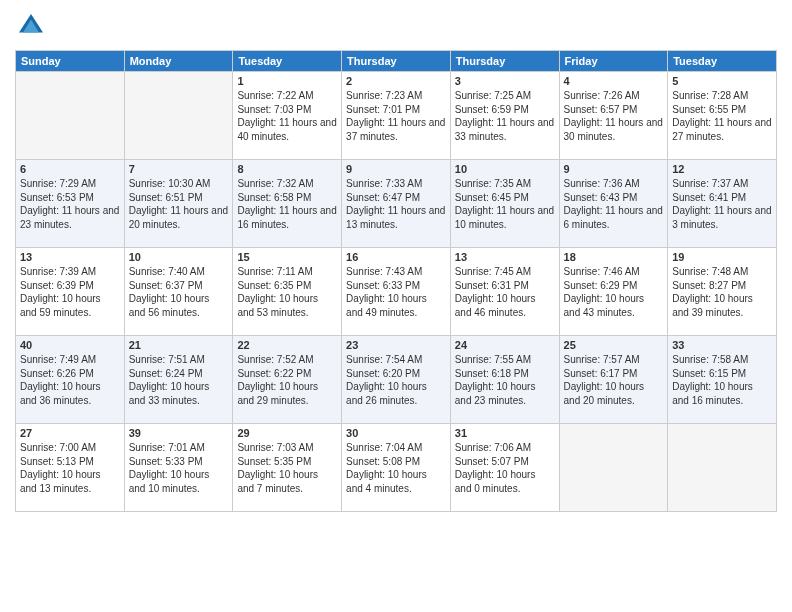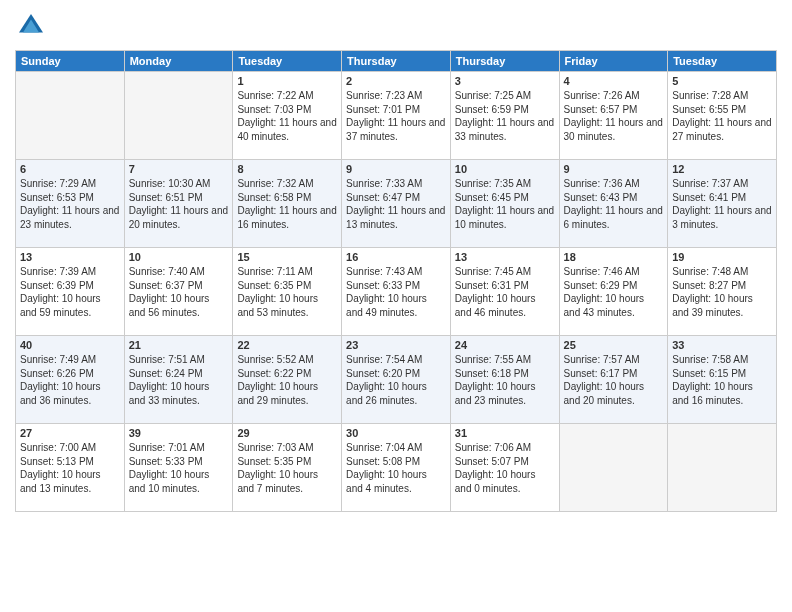--- a/index.html
+++ b/index.html
@@ -253,21 +253,21 @@
 Daylight: 10 hours and 36 minutes.</div>
           </td>
           <td>
             <span class="day-num">21</span>
             <div class="day-info">Sunrise: 7:51 AM
 Sunset: 6:24 PM
 Daylight: 10 hours and 33 minutes.</div>
           </td>
           <td>
             <span class="day-num">22</span>
-            <div class="day-info">Sunrise: 5:52 AM
+            <div class="day-info">Sunrise: 7:52 AM
 Sunset: 6:22 PM
 Daylight: 10 hours and 29 minutes.</div>
           </td>
           <td>
             <span class="day-num">23</span>
             <div class="day-info">Sunrise: 7:54 AM
 Sunset: 6:20 PM
 Daylight: 10 hours and 26 minutes.</div>
           </td>
           <td>

